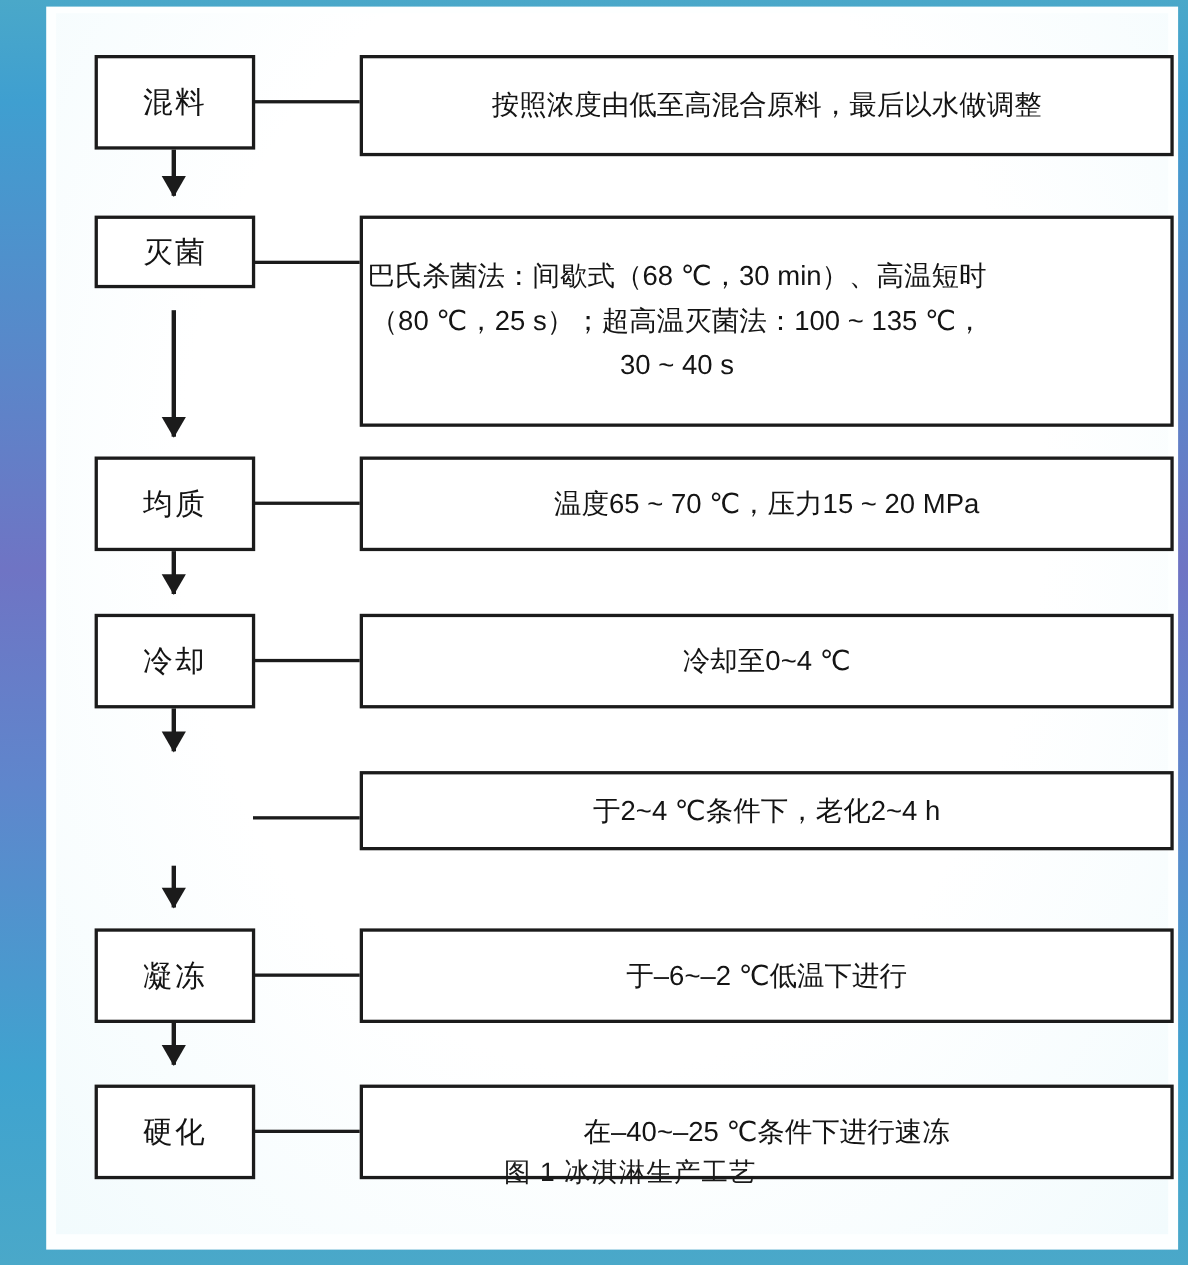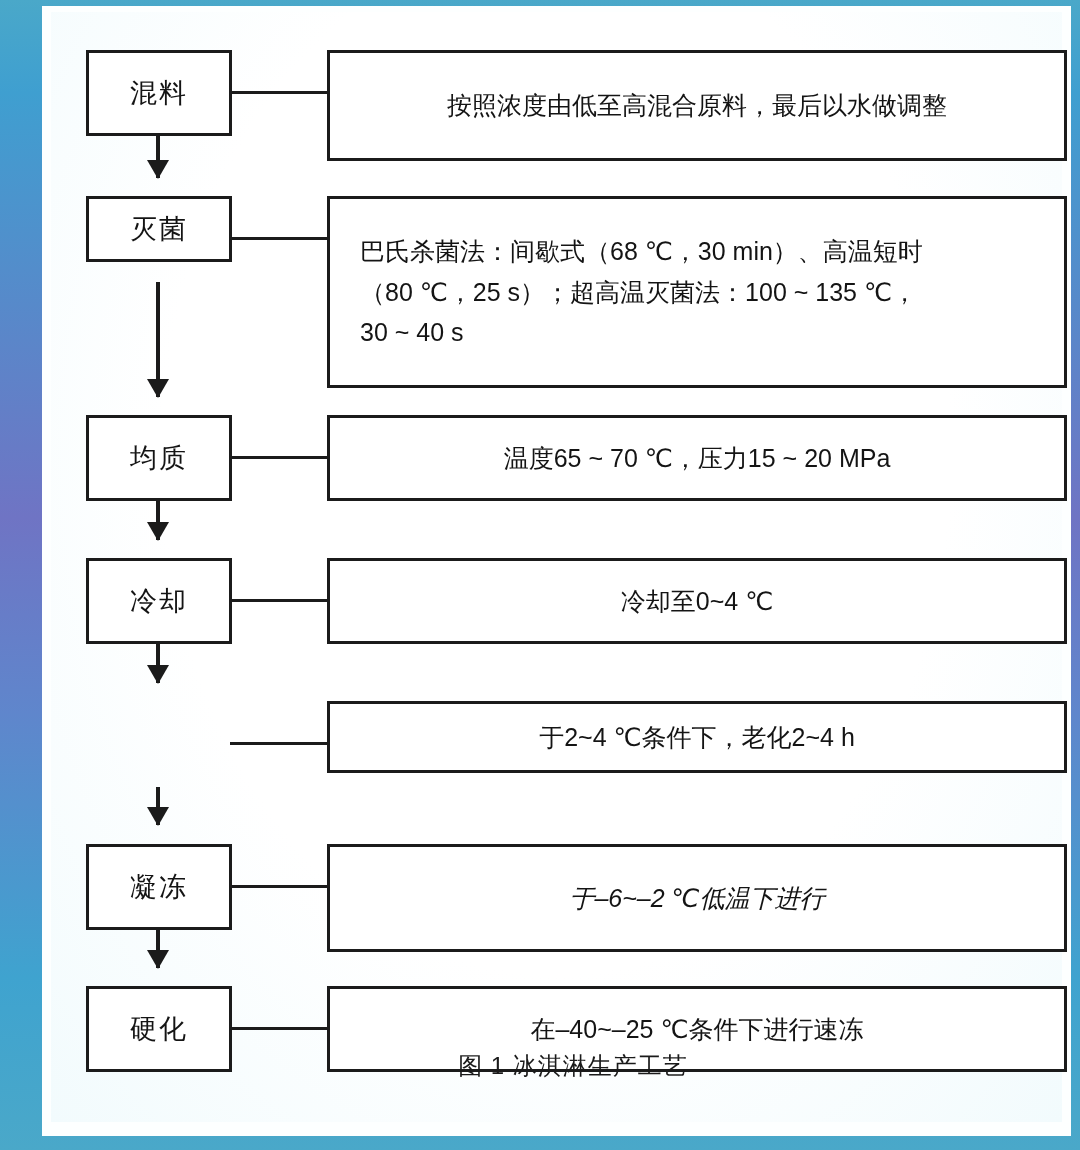--- a/index.html
+++ b/index.html
@@ -86,22 +86,22 @@
   }
   .desc-text {
     font-size: 25px;
     color: #141414;
     line-height: 1.62;
     padding: 0 18px;
     font-family: "Liberation Sans", "DejaVu Sans", sans-serif;
     white-space: pre-line;
   }
   .desc-text.block {
-    padding: 0 30px;
-    text-align: left;
+    padding: 0 4px;
+    text-align: center;
   }
 
   
   .h-link {
     position: absolute;
     left: 188px;
     width: 100px;
     height: 3px;
     background: #1b1b1b;
   }
@@ -143,21 +143,21 @@
 <div id="frame">
   <div id="frame-inner">
     <div id="frame-glow"></div>
 
     <div id="chart">
 
       <div class="step-box" style="top:44px;height:86px;">
         <span class="step-label">混料</span>
       </div>
       <div class="h-link" style="top:85px;"></div>
-      <div class="desc-box center" style="top:44px;height:111px;">
+      <div class="desc-box center" style="top:44px;height:92px;">
         <span class="desc-text">按照浓度由低至高混合原料，最后以水做调整</span>
       </div>
       <div class="v-arrow" style="top:130px;height:42px;"></div>
 
       <div class="step-box" style="top:190px;height:66px;">
         <span class="step-label">灭菌</span>
       </div>
       <div class="h-link" style="top:231px;"></div>
       <div class="desc-box left" style="top:190px;height:192px;">
         <span class="desc-text block">巴氏杀菌法：间歇式（68 ℃，30 min）、高温短时
@@ -187,21 +187,21 @@
       <div class="h-link" style="top:736px;"></div>
       <div class="desc-box center" style="top:695px;height:72px;">
         <span class="desc-text">于2~4 ℃条件下，老化2~4 h</span>
       </div>
       <div class="v-arrow" style="top:781px;height:38px;"></div>
 
       <div class="step-box" style="top:838px;height:86px;text-align:right;">
         <span class="step-label">凝冻</span>
       </div>
       <div class="h-link" style="top:879px;"></div>
-      <div class="desc-box center" style="top:838px;height:108px;font-style:italic;">
+      <div class="desc-box center" style="top:838px;height:86px;">
         <span class="desc-text">于–6~–2 ℃低温下进行</span>
       </div>
       <div class="v-arrow" style="top:924px;height:38px;"></div>
 
       <div class="step-box" style="top:980px;height:86px;">
         <span class="step-label">硬化</span>
       </div>
       <div class="h-link" style="top:1021px;"></div>
       <div class="desc-box center" style="top:980px;height:86px;">
         <span class="desc-text">在–40~–25 ℃条件下进行速冻</span>

